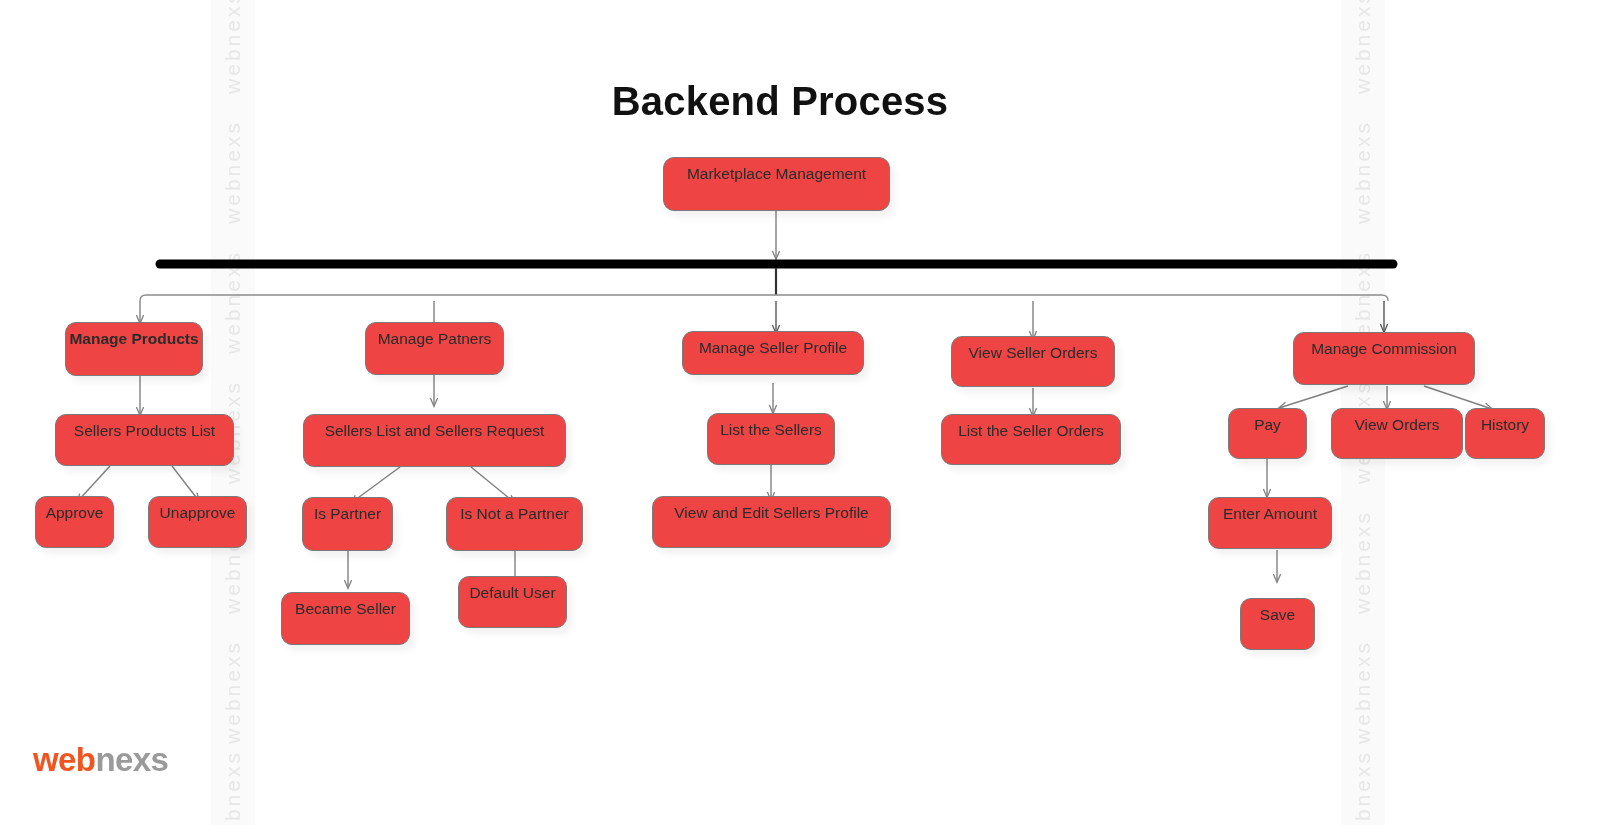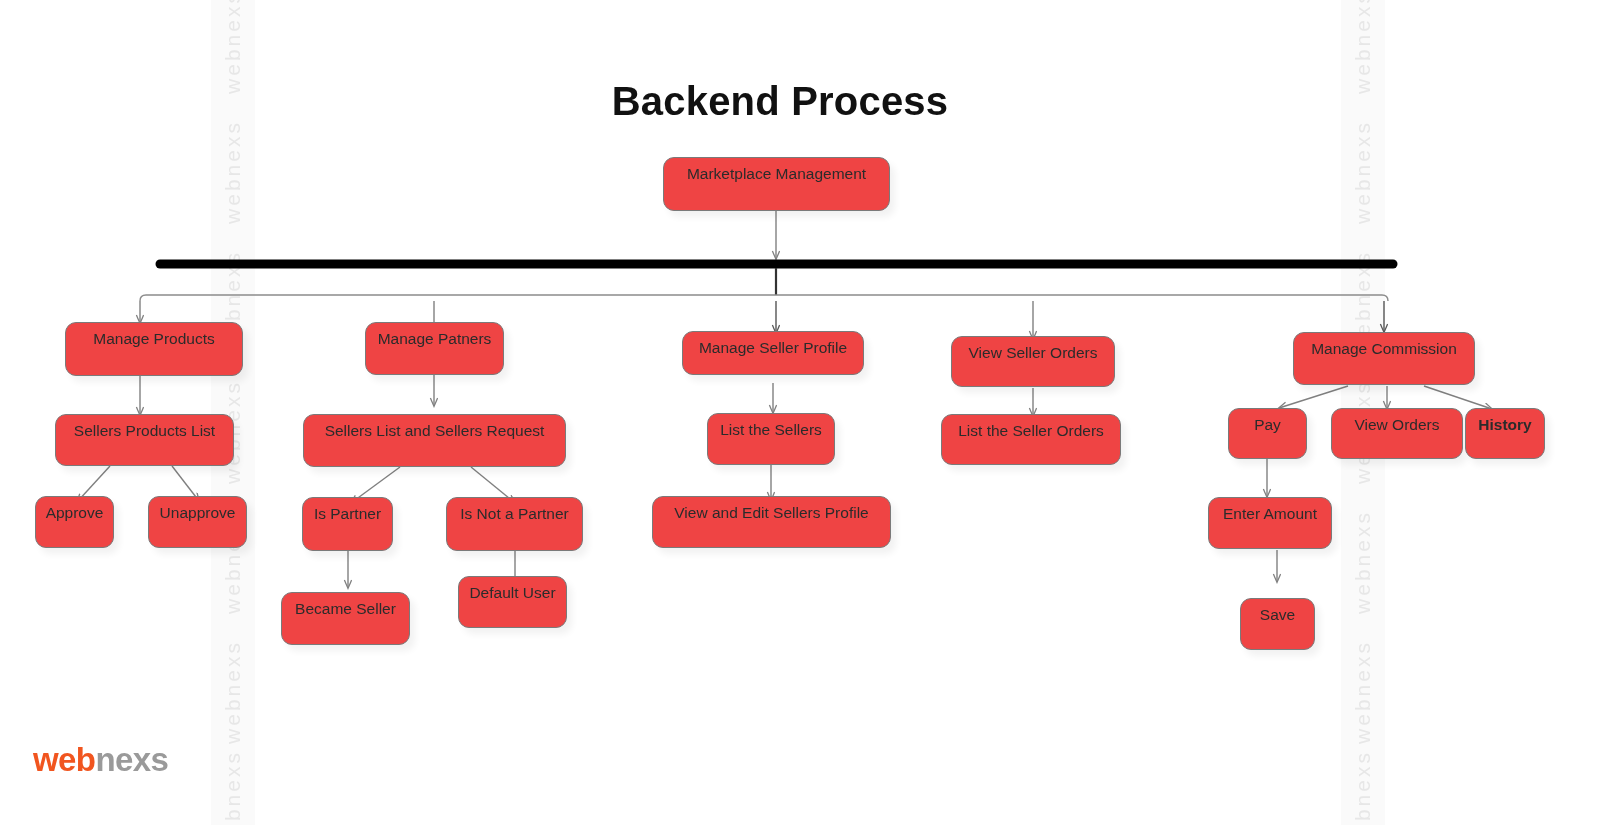--- a/index.html
+++ b/index.html
@@ -166,21 +166,21 @@
       <path d="M1387,386 L1387,409" marker-end="url(#ah)"></path>
       <path d="M1424,386 L1492,409" marker-end="url(#ah)"></path>
       <path d="M1267,459 L1267,497" marker-end="url(#ah)"></path>
       <path d="M1277,550 L1277,582" marker-end="url(#ah)"></path>
 
     </g>
   </svg>
 
   <div class="node" style="left:663px; top:157px; width:227px; height:54px;">Marketplace Management</div>
 
-  <div class="node" style="left:65px; top:322px; width:178px; height:54px;">Manage Products</div>
+  <div class="node" style="left:65px; top:322px; width:138px; height:54px;font-weight:bold;">Manage Products</div>
   <div class="node" style="left:55px; top:414px; width:179px; height:52px;">Sellers Products List</div>
   <div class="node" style="left:35px; top:496px; width:79px; height:52px;">Approve</div>
   <div class="node" style="left:148px; top:496px; width:99px; height:52px;">Unapprove</div>
 
   <div class="node" style="left:365px; top:322px; width:139px; height:53px;">Manage Patners</div>
   <div class="node" style="left:303px; top:414px; width:263px; height:53px;">Sellers List and Sellers Request</div>
   <div class="node" style="left:302px; top:497px; width:91px; height:54px;">Is Partner</div>
   <div class="node" style="left:446px; top:497px; width:137px; height:54px;">Is Not a Partner</div>
   <div class="node" style="left:281px; top:592px; width:129px; height:53px;">Became Seller</div>
   <div class="node" style="left:458px; top:576px; width:109px; height:52px;">Default User</div>
@@ -188,21 +188,21 @@
   <div class="node" style="left:682px; top:331px; width:182px; height:44px;">Manage Seller Profile</div>
   <div class="node" style="left:707px; top:413px; width:128px; height:52px;">List the Sellers</div>
   <div class="node" style="left:652px; top:496px; width:239px; height:52px;">View and Edit Sellers Profile</div>
 
   <div class="node" style="left:951px; top:336px; width:164px; height:51px;">View Seller Orders</div>
   <div class="node" style="left:941px; top:414px; width:180px; height:51px;">List the Seller Orders</div>
 
   <div class="node" style="left:1293px; top:332px; width:182px; height:53px;">Manage Commission</div>
   <div class="node" style="left:1228px; top:408px; width:79px; height:51px;">Pay</div>
   <div class="node" style="left:1331px; top:408px; width:132px; height:51px;">View Orders</div>
-  <div class="node" style="left:1465px; top:408px; width:80px; height:51px;font-weight:bold;">History</div>
+  <div class="node" style="left:1465px; top:408px; width:80px; height:51px;">History</div>
   <div class="node" style="left:1208px; top:497px; width:124px; height:52px;">Enter Amount</div>
   <div class="node" style="left:1240px; top:598px; width:75px; height:52px;">Save</div>
 
   <div class="logo">
     <span class="logo-web">web</span><span class="logo-nexs">nexs</span>
   </div>
 
 </div>
 
 </body></html>

